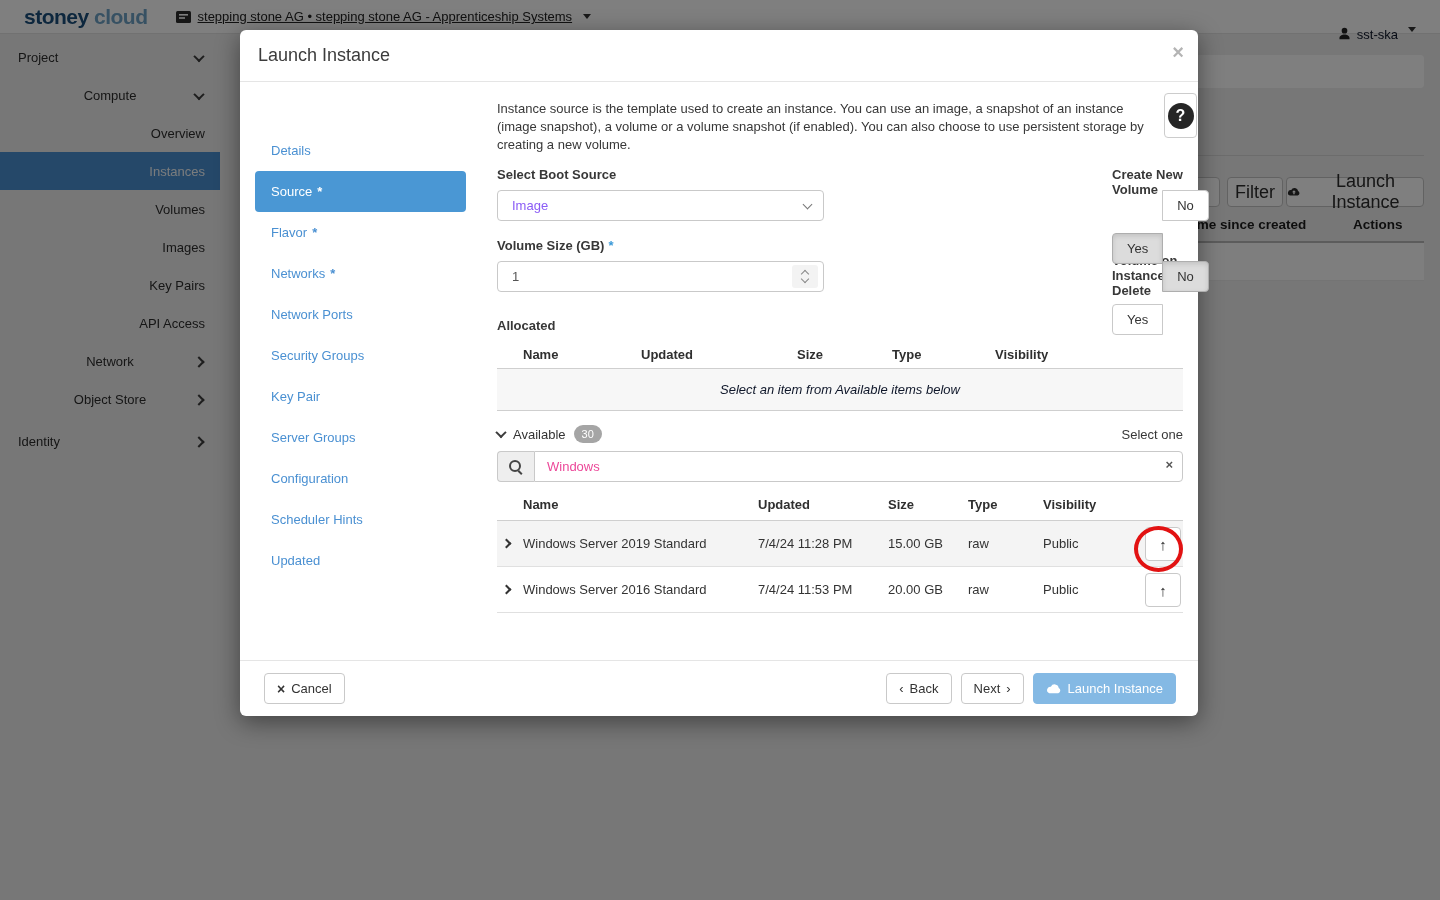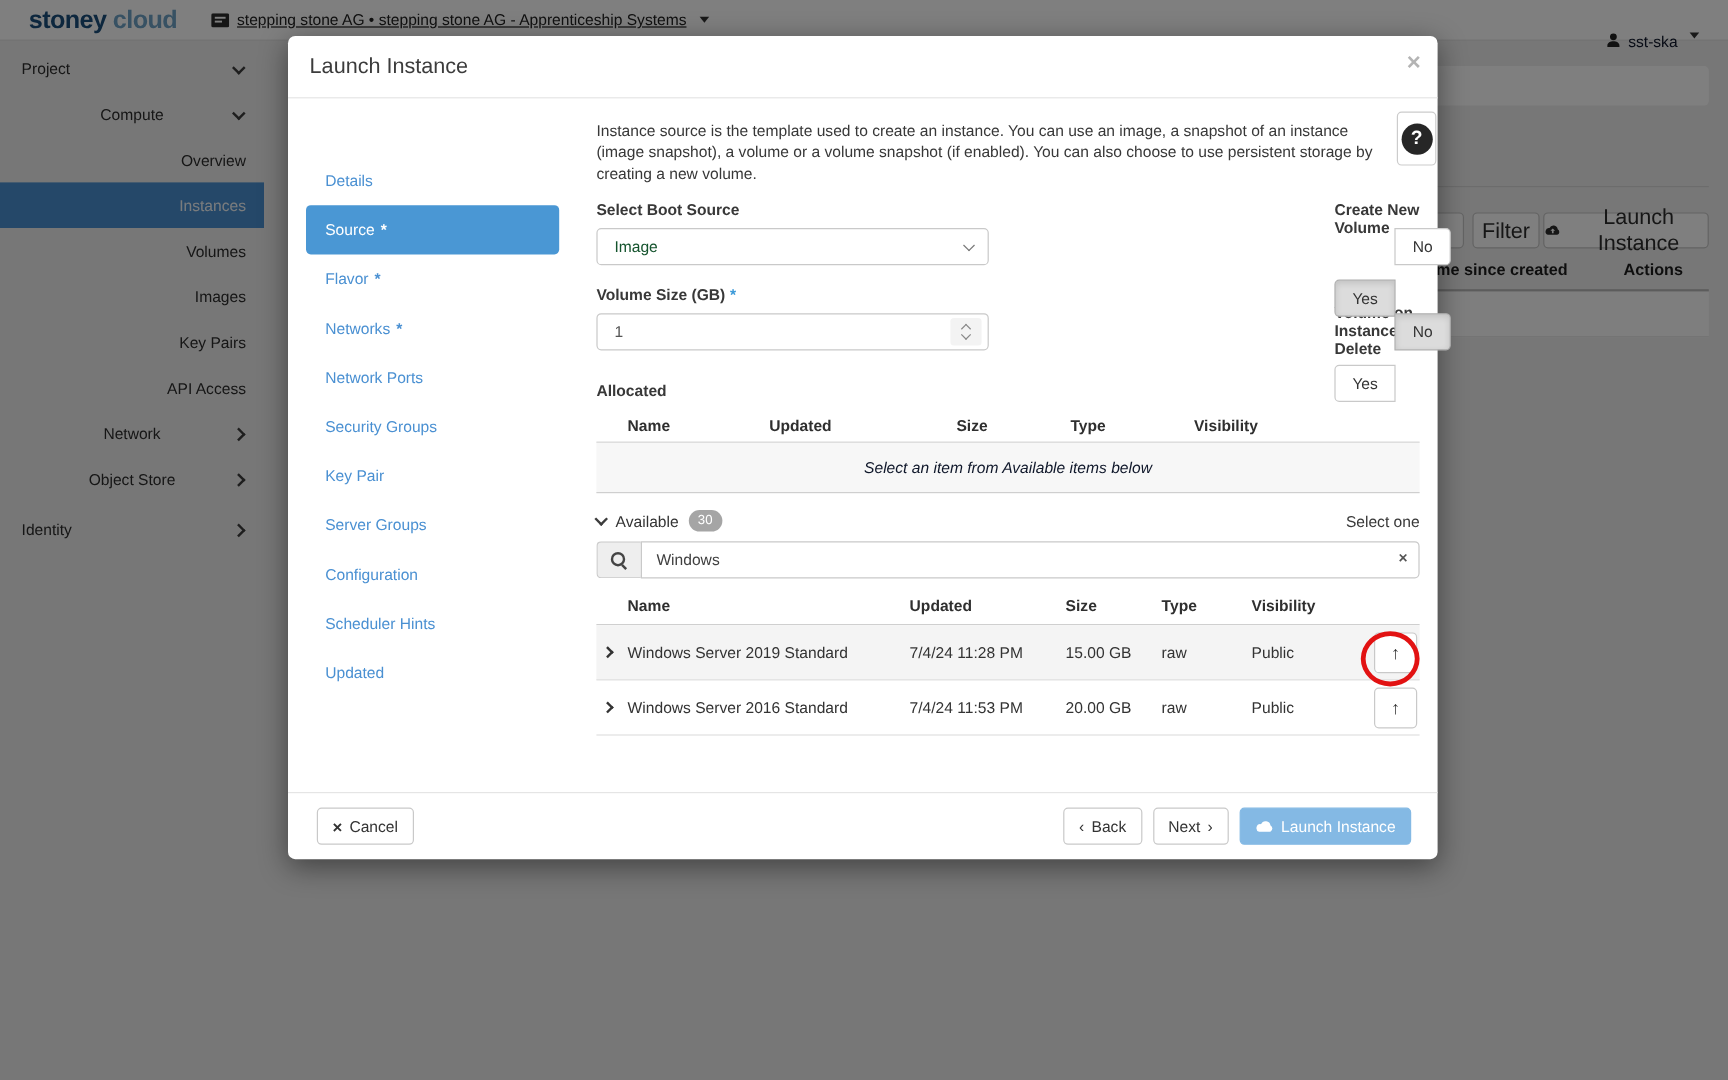--- a/index.html
+++ b/index.html
@@ -59,21 +59,21 @@
   .m-nav-item.active { background:#4a97d4; color:#fff; }
   .m-nav-item.active .req { color:#fff; }
 
   .m-content { position:absolute; left:257px; top:0; width:686px; }
   .m-desc { position:absolute; top:70px; width:656px; line-height:18px; color:#383838; }
   .help-btn { position:absolute; left:667px; top:63px; width:33px; height:45px; background:#fff; border:1px solid #ccc; border-radius:4px; display:flex; align-items:center; justify-content:center; cursor:pointer; }
   .help-circ { width:26px; height:26px; border-radius:50%; background:#262626; color:#fff; font-weight:bold; font-size:16px; display:flex; align-items:center; justify-content:center; }
 
   .f-label { position:absolute; font-weight:bold; color:#383838; }
   .f-label .req { color:#3a99d8; margin-left:4px; font-weight:bold; }
-  .selectbox { position:absolute; left:0; top:160px; width:327px; height:31px; border:1px solid #c9c9c9; border-radius:4px; background:#fff; display:flex; align-items:center; padding:0 14px; color:#14532d; cursor:pointer; }
+  .selectbox { position:absolute; left:0; top:160px; width:327px; height:31px; border:1px solid #c9c9c9; border-radius:4px; background:#fff; display:flex; align-items:center; padding:0 14px; color:#8b5cf6; cursor:pointer; }
   .selectbox .sel-chev { position:absolute; right:12px; width:7px; height:7px; border-right:1.6px solid #777; border-bottom:1.6px solid #777; transform:rotate(45deg); margin-top:-3px; }
   .numwrap { position:absolute; left:0; top:231px; width:327px; height:31px; }
   .numwrap input { width:100%; height:100%; border:1px solid #c9c9c9; border-radius:4px; padding:0 40px 0 14px; font:inherit; color:#555; }
   .spinner { position:absolute; right:6px; top:4px; width:26px; height:23px; background:#f3f3f3; border-radius:3px; display:flex; flex-direction:column; align-items:center; justify-content:center; gap:2px; cursor:pointer; }
   .spin-chev { width:6px; height:6px; border-right:1.5px solid #888; border-bottom:1.5px solid #888; }
   .spin-chev.up { transform:rotate(-135deg); }
   .spin-chev.dn { transform:rotate(45deg); margin-top:-3px; }
 
   .tgl { position:absolute; left:615px; display:inline-flex; }
   .tgl .t-btn { height:31px; padding:0 14px; background:#fff; border:1px solid #c9c9c9; color:#333; font:inherit; cursor:pointer; display:flex; align-items:center; }
@@ -85,21 +85,21 @@
   .alloc-head { position:absolute; top:310px; width:686px; height:29px; display:grid; grid-template-columns:26px 118px 156px 95px 103px 1fr; align-items:center; font-weight:bold; color:#2f2f2f; border-bottom:1px solid #cfcfcf; }
   .alloc-empty { position:absolute; top:339px; width:686px; height:42px; background:#f7f7f7; border-bottom:1px solid #cfcfcf; display:flex; align-items:center; justify-content:center; font-style:italic; color:#0f172a; }
 
   .avail-line { position:absolute; top:395px; width:686px; display:flex; align-items:center; }
   .avail-line .chev { margin-right:8px; }
   .badge { background:#a5a5a5; color:#fff; font-size:11px; border-radius:10px; padding:3px 8px; margin-left:8px; }
   .select-one { margin-left:auto; color:#383838; }
 
   .searchbar { position:absolute; top:421px; width:686px; height:31px; display:flex; }
   .search-addon { width:37px; background:#eee; border:1px solid #c9c9c9; border-right:none; border-radius:4px 0 0 4px; display:flex; align-items:center; justify-content:center; cursor:pointer; }
-  .searchbar input { flex:1; border:1px solid #c9c9c9; border-radius:0 4px 4px 0; padding:0 30px 0 12px; font:inherit; color:#404040; }
+  .searchbar input { flex:1; border:1px solid #c9c9c9; border-radius:0 4px 4px 0; padding:0 30px 0 12px; font:inherit; color:#ec4899; }
   .search-clear { position:absolute; right:10px; top:6px; font-weight:bold; color:#555; cursor:pointer; }
   .mag { position:relative; width:14px; height:14px; }
   .mag::before { content:""; position:absolute; left:0; top:0; width:8px; height:8px; border:2px solid #444; border-radius:50%; }
   .mag::after { content:""; position:absolute; left:10px; top:10px; width:5px; height:2px; background:#444; transform:rotate(45deg); transform-origin:0 0; }
 
   .avail-grid { display:grid; grid-template-columns:26px 235px 130px 80px 75px 110px 1fr; align-items:center; }
   .avail-head { position:absolute; top:459px; width:686px; height:32px; font-weight:bold; color:#2f2f2f; border-bottom:1px solid #cfcfcf; }
   .avail-row { position:absolute; width:686px; height:46px; border-bottom:1px solid #e0e0e0; cursor:pointer; }
   .avail-row.stripe { background:#f4f4f4; }
   .row-chev { width:7px; height:7px; border-right:2.2px solid #333; border-bottom:2.2px solid #333; transform:rotate(-45deg); margin-left:6px; }

